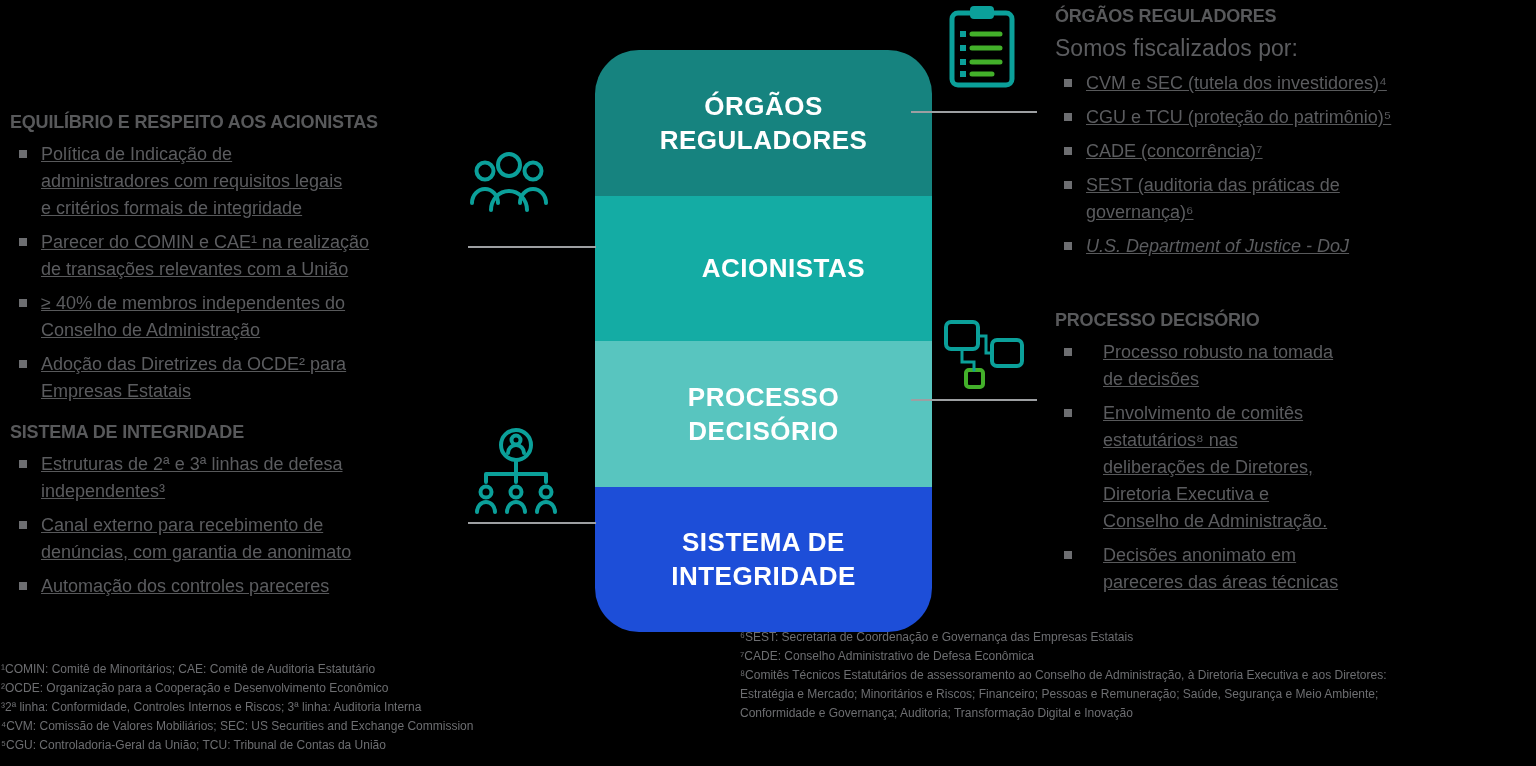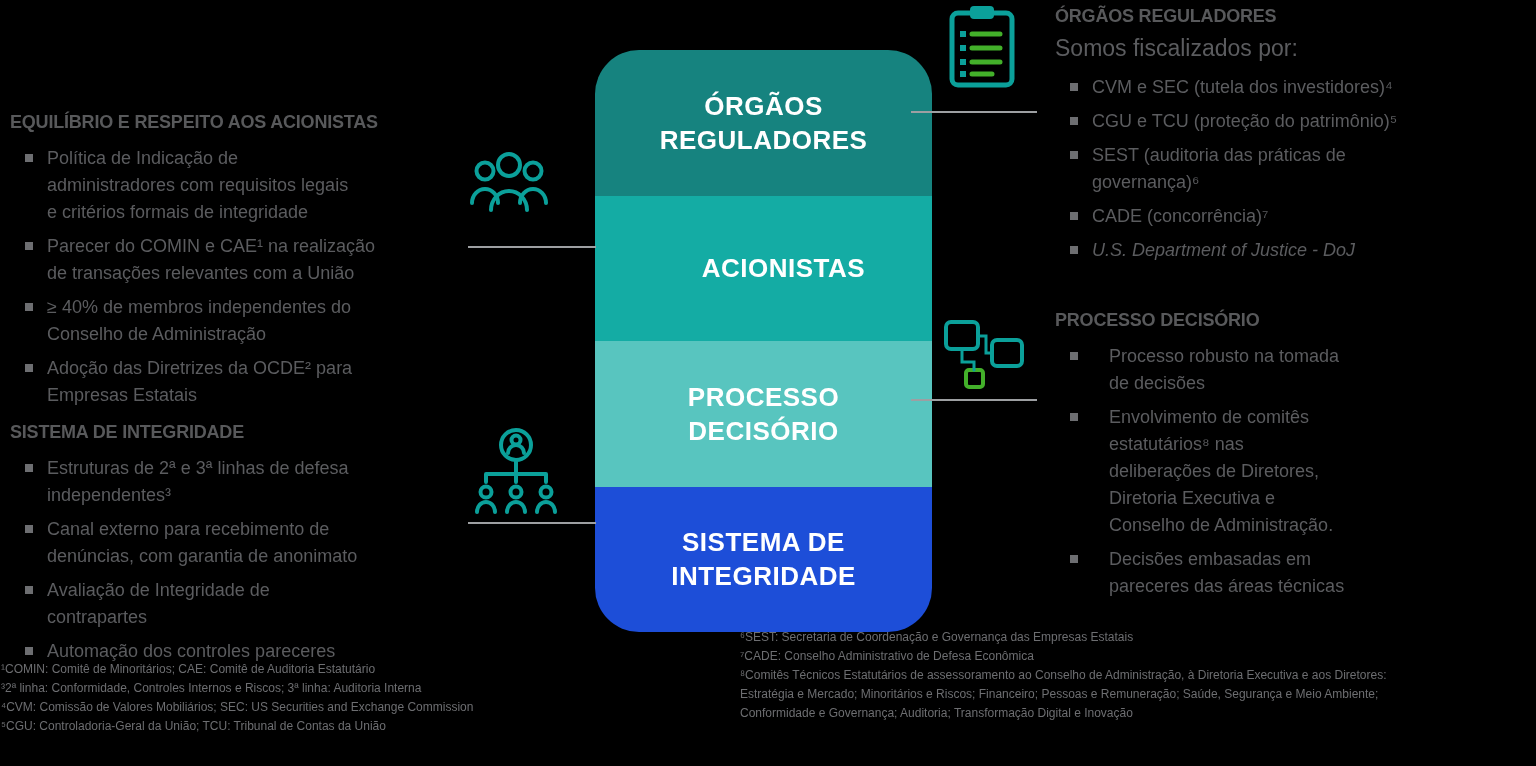--- a/index.html
+++ b/index.html
@@ -10,21 +10,21 @@
     color:#58595b;
   }
   .abs{position:absolute;}
   
   .tblock{position:absolute;}
   .tblock h2{
     margin:0 0 8px 0;font-size:18px;font-weight:bold;color:#58595b;
     letter-spacing:-0.2px;white-space:nowrap;text-transform:uppercase;
   }
   .tblock .intro{font-size:23px;color:#5b5c5f;margin:0 0 8px 0;}
-  ul.blist{list-style:none;margin:12px;padding:0;}
+  ul.blist{list-style:none;margin:6px;padding:0;text-decoration:underline;}
   ul.blist li{
     position:relative;padding-left:25px;margin:0 0 7px 0;
     font-size:18px;line-height:27px;color:#5b5c5f;white-space:pre-line;
   }
   ul.blist li::before{
     content:"";position:absolute;left:3px;top:9px;width:8px;height:8px;background:#6d6e71;
   }
   ul.blist.wide li{padding-left:42px;}
   ul.blist li.it{font-style:italic;}
   
@@ -62,22 +62,20 @@
   </ul>
 </div>
 
 <div class="tblock" style="left:10px;top:422px;width:460px;">
   <h2>SISTEMA DE INTEGRIDADE</h2>
   <ul class="blist">
     <li>Estruturas de 2ª e 3ª linhas de defesa
 independentes³</li>
     <li>Canal externo para recebimento de
 denúncias, com garantia de anonimato</li>
-    <li>Avaliação de Integridade de
-contrapartes</li>
     <li>Automação dos controles pareceres</li>
   </ul>
 </div>
 
 <div class="stack">
   <div class="seg" style="background: rgb(22, 131, 127);">ÓRGÃOS
 REGULADORES</div>
   <div class="seg" style="background: rgb(20, 172, 164); padding-left: 40px;">ACIONISTAS</div>
   <div class="seg" style="background: rgb(88, 197, 191);">PROCESSO
 DECISÓRIO</div>
@@ -141,44 +139,45 @@
     <path d="M20 35 v13 h12 v8" stroke="#0ba09a" stroke-width="3"></path>
   </svg>
 </div>
 
 <div class="tblock" style="left:1055px;top:6px;width:475px;">
   <h2>ÓRGÃOS REGULADORES</h2>
   <p class="intro">Somos fiscalizados por:</p>
   <ul class="blist">
     <li>CVM e SEC (tutela dos investidores)⁴</li>
     <li>CGU e TCU (proteção do patrimônio)⁵</li>
+    <li>CADE (concorrência)⁷</li>
     <li>SEST (auditoria das práticas de
 governança)⁶</li>
-    <li>CADE (concorrência)⁷</li>
     <li class="it">U.S. Department of Justice - DoJ</li>
   </ul>
 </div>
 
 <div class="tblock" style="left:1055px;top:310px;width:475px;">
   <h2>PROCESSO DECISÓRIO</h2>
   <ul class="blist wide">
     <li>Processo robusto na tomada
 de decisões</li>
     <li>Envolvimento de comitês
 estatutários⁸ nas
 deliberações de Diretores,
 Diretoria Executiva e
 Conselho de Administração.</li>
-    <li>Decisões embasadas em
+    <li>Decisões anonimato em
 pareceres das áreas técnicas</li>
   </ul>
 </div>
 
 <div class="footnotes" style="left:1px;top:660px;width:640px;">
   <div>¹COMIN: Comitê de Minoritários; CAE: Comitê de Auditoria Estatutário</div>
+  <div>²OCDE: Organização para a Cooperação e Desenvolvimento Econômico</div>
   <div>³2ª linha: Conformidade, Controles Internos e Riscos; 3ª linha: Auditoria Interna</div>
   <div>⁴CVM: Comissão de Valores Mobiliários; SEC: US Securities and Exchange Commission</div>
   <div>⁵CGU: Controladoria-Geral da União; TCU: Tribunal de Contas da União</div>
 </div>
 
 <div class="footnotes" style="left:740px;top:628px;width:796px;">
   <div>⁶SEST: Secretaria de Coordenação e Governança das Empresas Estatais</div>
   <div>⁷CADE: Conselho Administrativo de Defesa Econômica</div>
   <div>⁸Comitês Técnicos Estatutários de assessoramento ao Conselho de Administração, à Diretoria Executiva e aos Diretores:</div>
   <div>Estratégia e Mercado; Minoritários e Riscos; Financeiro; Pessoas e Remuneração; Saúde, Segurança e Meio Ambiente;</div>

